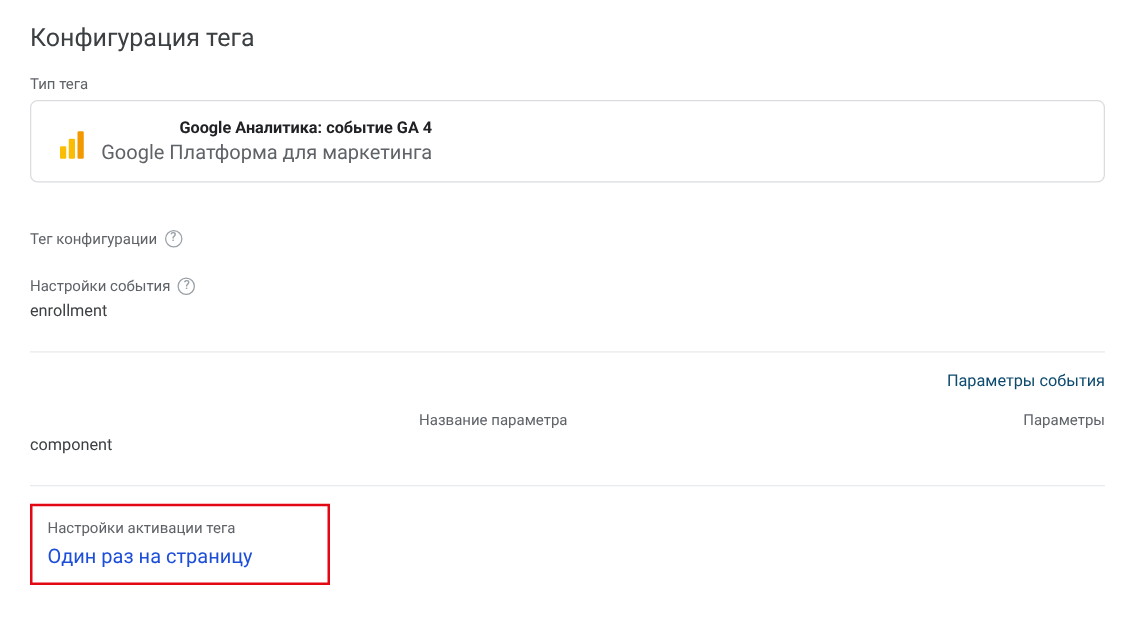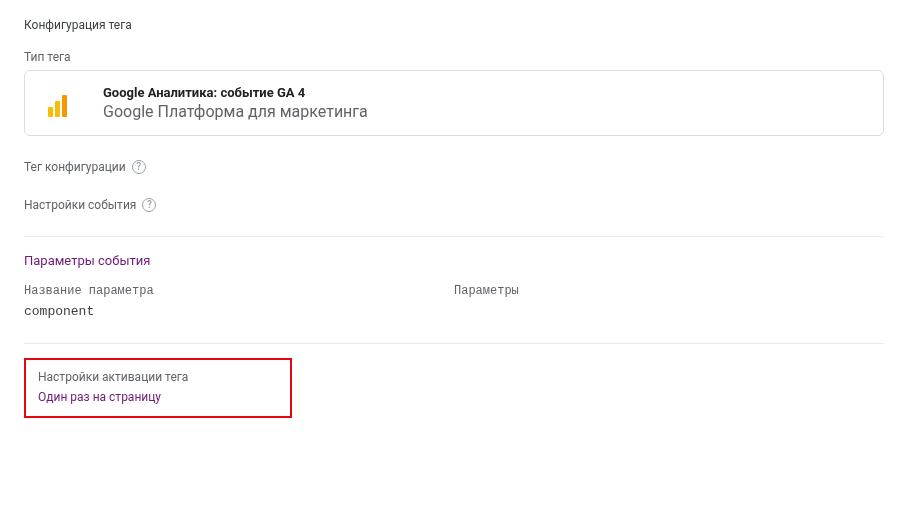--- a/index.html
+++ b/index.html
@@ -9,41 +9,41 @@
     }
     body {
       font-family: Roboto, 'Helvetica Neue', Arial, sans-serif;
       background: #fff;
       color: #202124;
       font-size: 13px;
       padding: 18px 24px;
       width: 908px;
     }
     .section-title {
-      font-size: 12px;
+      font-size: 20px;
       font-weight: 400;
       color: #3c4043;
       margin-bottom: 18px;
     }
     .field-label {
       font-size: 12px;
       color: #5f6368;
       margin-bottom: 6px;
       display: flex;
       align-items: center;
       gap: 6px;
     }
     .tag-type-card {
       border: 1px solid #dadce0;
       border-radius: 6px;
       padding: 14px 18px;
       display: flex;
       align-items: center;
-      gap: 32px;
-      margin-bottom: 24px;
+      gap: 10px;
+      margin-bottom: 38px;
     }
     .tag-type-icon {
       width: 28px;
       height: 28px;
       display: flex;
       align-items: flex-end;
       justify-content: center;
       gap: 2px;
     }
     .bar {
@@ -65,20 +65,21 @@
     }
     .field-value {
       font-size: 13px;
       color: #3c4043;
       display: flex;
       align-items: center;
       gap: 8px;
     }
     .block {
       margin-bottom: 24px;
+      text-align: right;
     }
     .help-icon {
       width: 14px;
       height: 14px;
       border: 1.2px solid #9aa0a6;
       border-radius: 50%;
       display: inline-flex;
       align-items: center;
       justify-content: center;
       font-size: 10px;
@@ -100,48 +101,47 @@
       font-size: 11px;
       line-height: 1;
     }
     .divider {
       border: none;
       border-top: 1px solid #e8eaed;
       margin: 6px 0 16px 0;
     }
     .subsection-title {
       font-size: 13px;
-      color: #701a75;
+      color: #0c4a6e;
       margin-bottom: 16px;
     }
     .params-row {
       display: flex;
       margin-bottom: 6px;
-      font-family: Liberation Mono, monospace;
     }
     .params-col {
       flex: 0 0 50%;
     }
     .col-header {
       font-size: 12px;
       color: #5f6368;
       margin-bottom: 6px;
     }
     .highlight-box {
       border: 2.5px solid #e30613;
       padding: 10px 12px 12px 12px;
       margin-top: -2px;
-      width: 268px;
+      width: 240px;
     }
     .highlight-box .field-label {
       margin-bottom: 6px;
     }
     .highlight-box .field-value {
-      font-size: 12px;
-      color: #701a75;
+      font-size: 16px;
+      color: #1d4ed8;
     }
   </style>
 </head>
 <body>
 
 <div class="section-title">Конфигурация тега</div>
 
 <div class="block">
   <div class="field-label">Тип тега</div>
   <div class="tag-type-card">
@@ -162,20 +162,21 @@
     <span>Тег конфигурации</span>
     <span class="help-icon">?</span>
   </div>
 </div>
 
 <div class="block">
   <div class="field-label">
     <span>Настройки события</span>
     <span class="help-icon">?</span>
   </div>
+  <div class="field-value">enrollment</div>
 </div>
 
 <hr class="divider">
 
 <div class="block">
   <div class="subsection-title">Параметры события</div>
   <div class="params-row">
     <div class="params-col">
       <div class="col-header">Название параметра</div>
       <div class="field-value">component</div>

